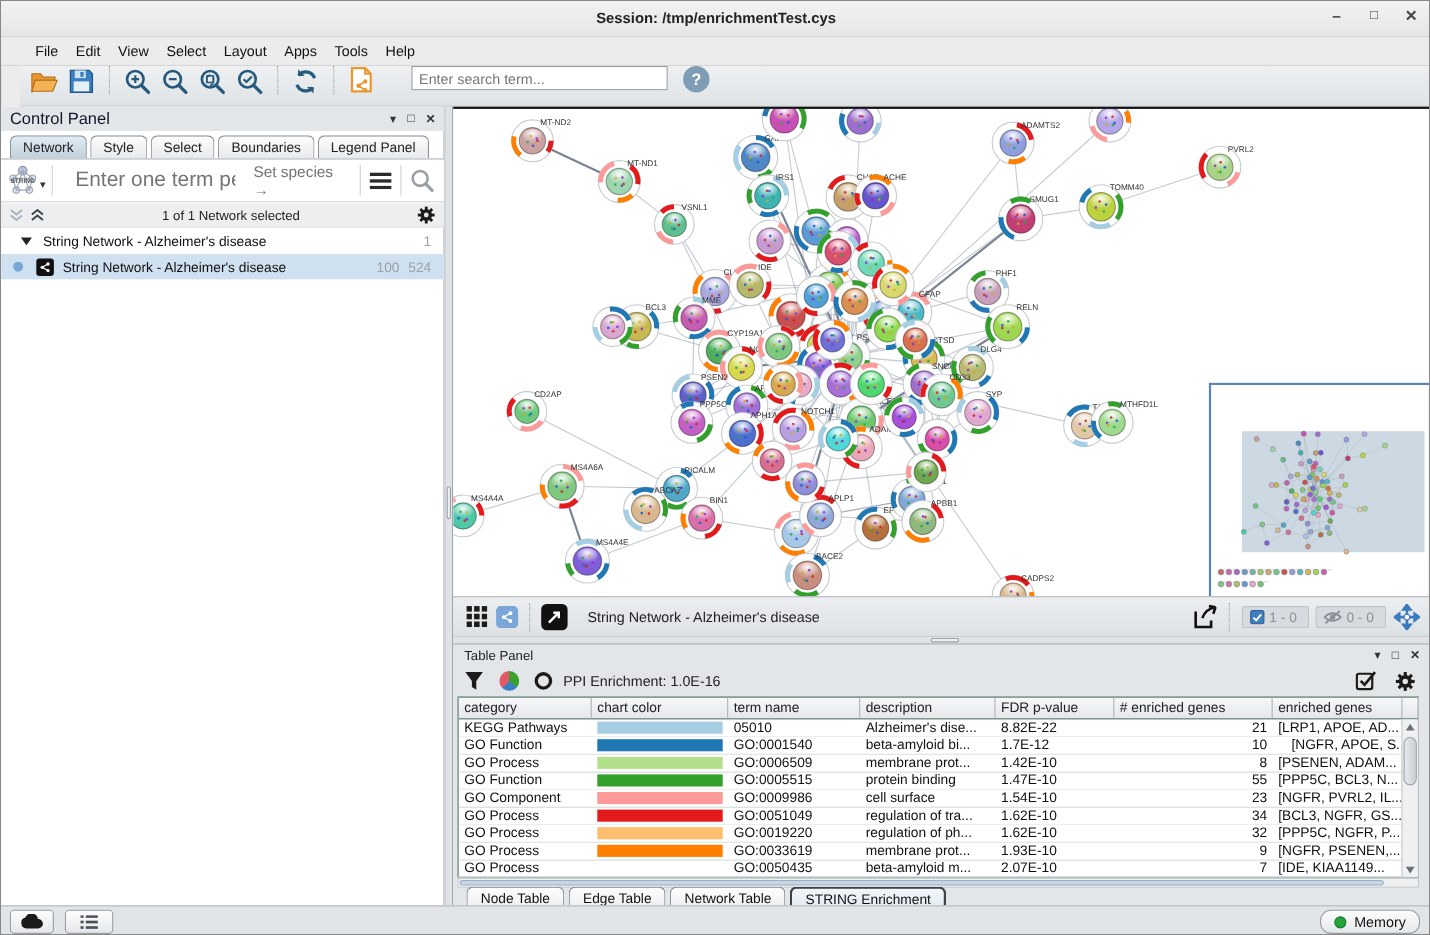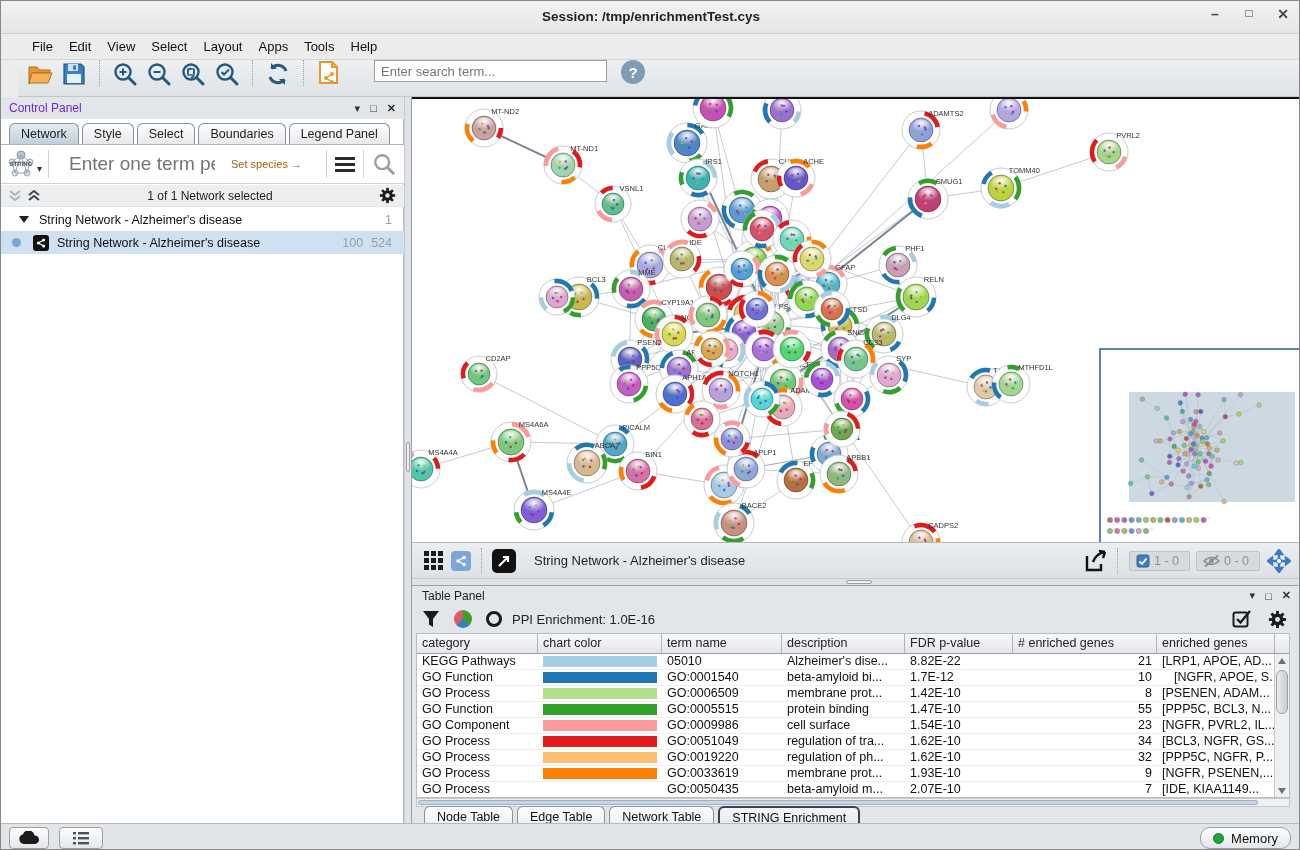--- a/index.html
+++ b/index.html
@@ -16,28 +16,28 @@
   
   .toolbar{position:absolute;left:17px;top:59px;width:1300px;height:37px;background:linear-gradient(#eef0f2,#dfe3e6);border-bottom:1px solid #c3c7cb;display:flex;align-items:flex-start;}
   .tb-sep{width:1px;height:26px;border-left:1px dotted #9aa0a6;margin:0 8px;}
   .tb-ic{width:28px;height:28px;display:flex;align-items:center;justify-content:center;margin:0 3px;}
   .search-input{width:233px;height:22px;border:1px solid #9aa0a6;background:#fff;font-size:13px;padding:0 6px;color:#333;margin-left:28px;font-family:"Liberation Sans",sans-serif;}
   .help-circle{width:24px;height:24px;border-radius:50%;background:#7f9cb5;color:#fff;font-weight:bold;font-size:15px;display:flex;align-items:center;justify-content:center;margin-left:14px;}
   
   .main{position:absolute;left:0;top:96px;width:1300px;height:726px;}
   .control-panel{position:absolute;left:0;top:0;width:403px;height:726px;background:#fff;border-right:1px solid #b9bdc1;}
   .cp-chrome{position:absolute;left:0;top:0;width:403px;height:22px;background:#e3e6e9;display:flex;align-items:center;padding:0 8px;}
-  .cp-chrome .t{font-size:12px;color:#6d28d9;flex:1;}
+  .cp-chrome .t{font-size:15px;color:#0f172a;flex:1;}
   .chrome-btns{display:flex;gap:10px;color:#333;font-size:11px;align-items:center;}
   .cp-tabs{position:absolute;left:0;top:24px;width:403px;height:23px;display:flex;gap:3px;padding-left:8px;align-items:flex-end;}
   .tab{border:1px solid #8a9199;border-bottom:none;border-radius:6px 6px 0 0;padding:3px 11px 3px;background:linear-gradient(#fdfdfd,#e7e9ec);font-size:12.5px;color:#222;white-space:nowrap;}
   .tab.active{background:linear-gradient(#e2ecf3,#bfd0dc);}
   .string-row{position:absolute;left:0;top:47px;width:403px;height:40px;border-top:1px solid #adb3b9;border-bottom:1px solid #cfd3d7;display:flex;align-items:center;background:#fff;}
   .string-placeholder{color:#9aa0a6;font-size:19px;margin-left:10px;border:none;outline:none;width:150px;font-family:"Liberation Sans",sans-serif;}
-  .species-hint{color:#a16207;font-size:11px;margin-left:14px;}
+  .species-hint{color:#737373;font-size:14px;margin-left:14px;}
   .vline{width:1px;height:28px;background:#d0d4d8;margin:0 8px;}
   .sel-bar{position:absolute;left:0;top:88px;width:403px;height:22px;background:#eceef0;display:flex;align-items:center;padding:0 8px;border-bottom:1px solid #e0e2e4;}
   .sel-bar .txt{flex:1;text-align:center;font-size:12px;color:#222;}
   .tree-row{position:absolute;left:0;width:403px;height:23px;display:flex;align-items:center;font-size:12.5px;color:#111;}
   .tree-row .cnt{color:#9aa0a6;margin-left:8px;}
   .tri-down{width:0;height:0;border-left:5px solid transparent;border-right:5px solid transparent;border-top:7px solid #222;margin:0 10px 0 18px;}
   .row-selected{background:#cfe0f1;}
   .blue-dot{width:9px;height:9px;border-radius:50%;background:#7ba7d7;margin:0 12px 0 11px;}
   .share-badge{width:16px;height:16px;border-radius:3px;background:#111;display:flex;align-items:center;justify-content:center;margin-right:8px;}
   .vsplit{position:absolute;left:403px;top:0;width:8px;height:726px;background:#dfe3e6;border-left:1px solid #c6cace;border-right:1px solid #9aa0a6;}

